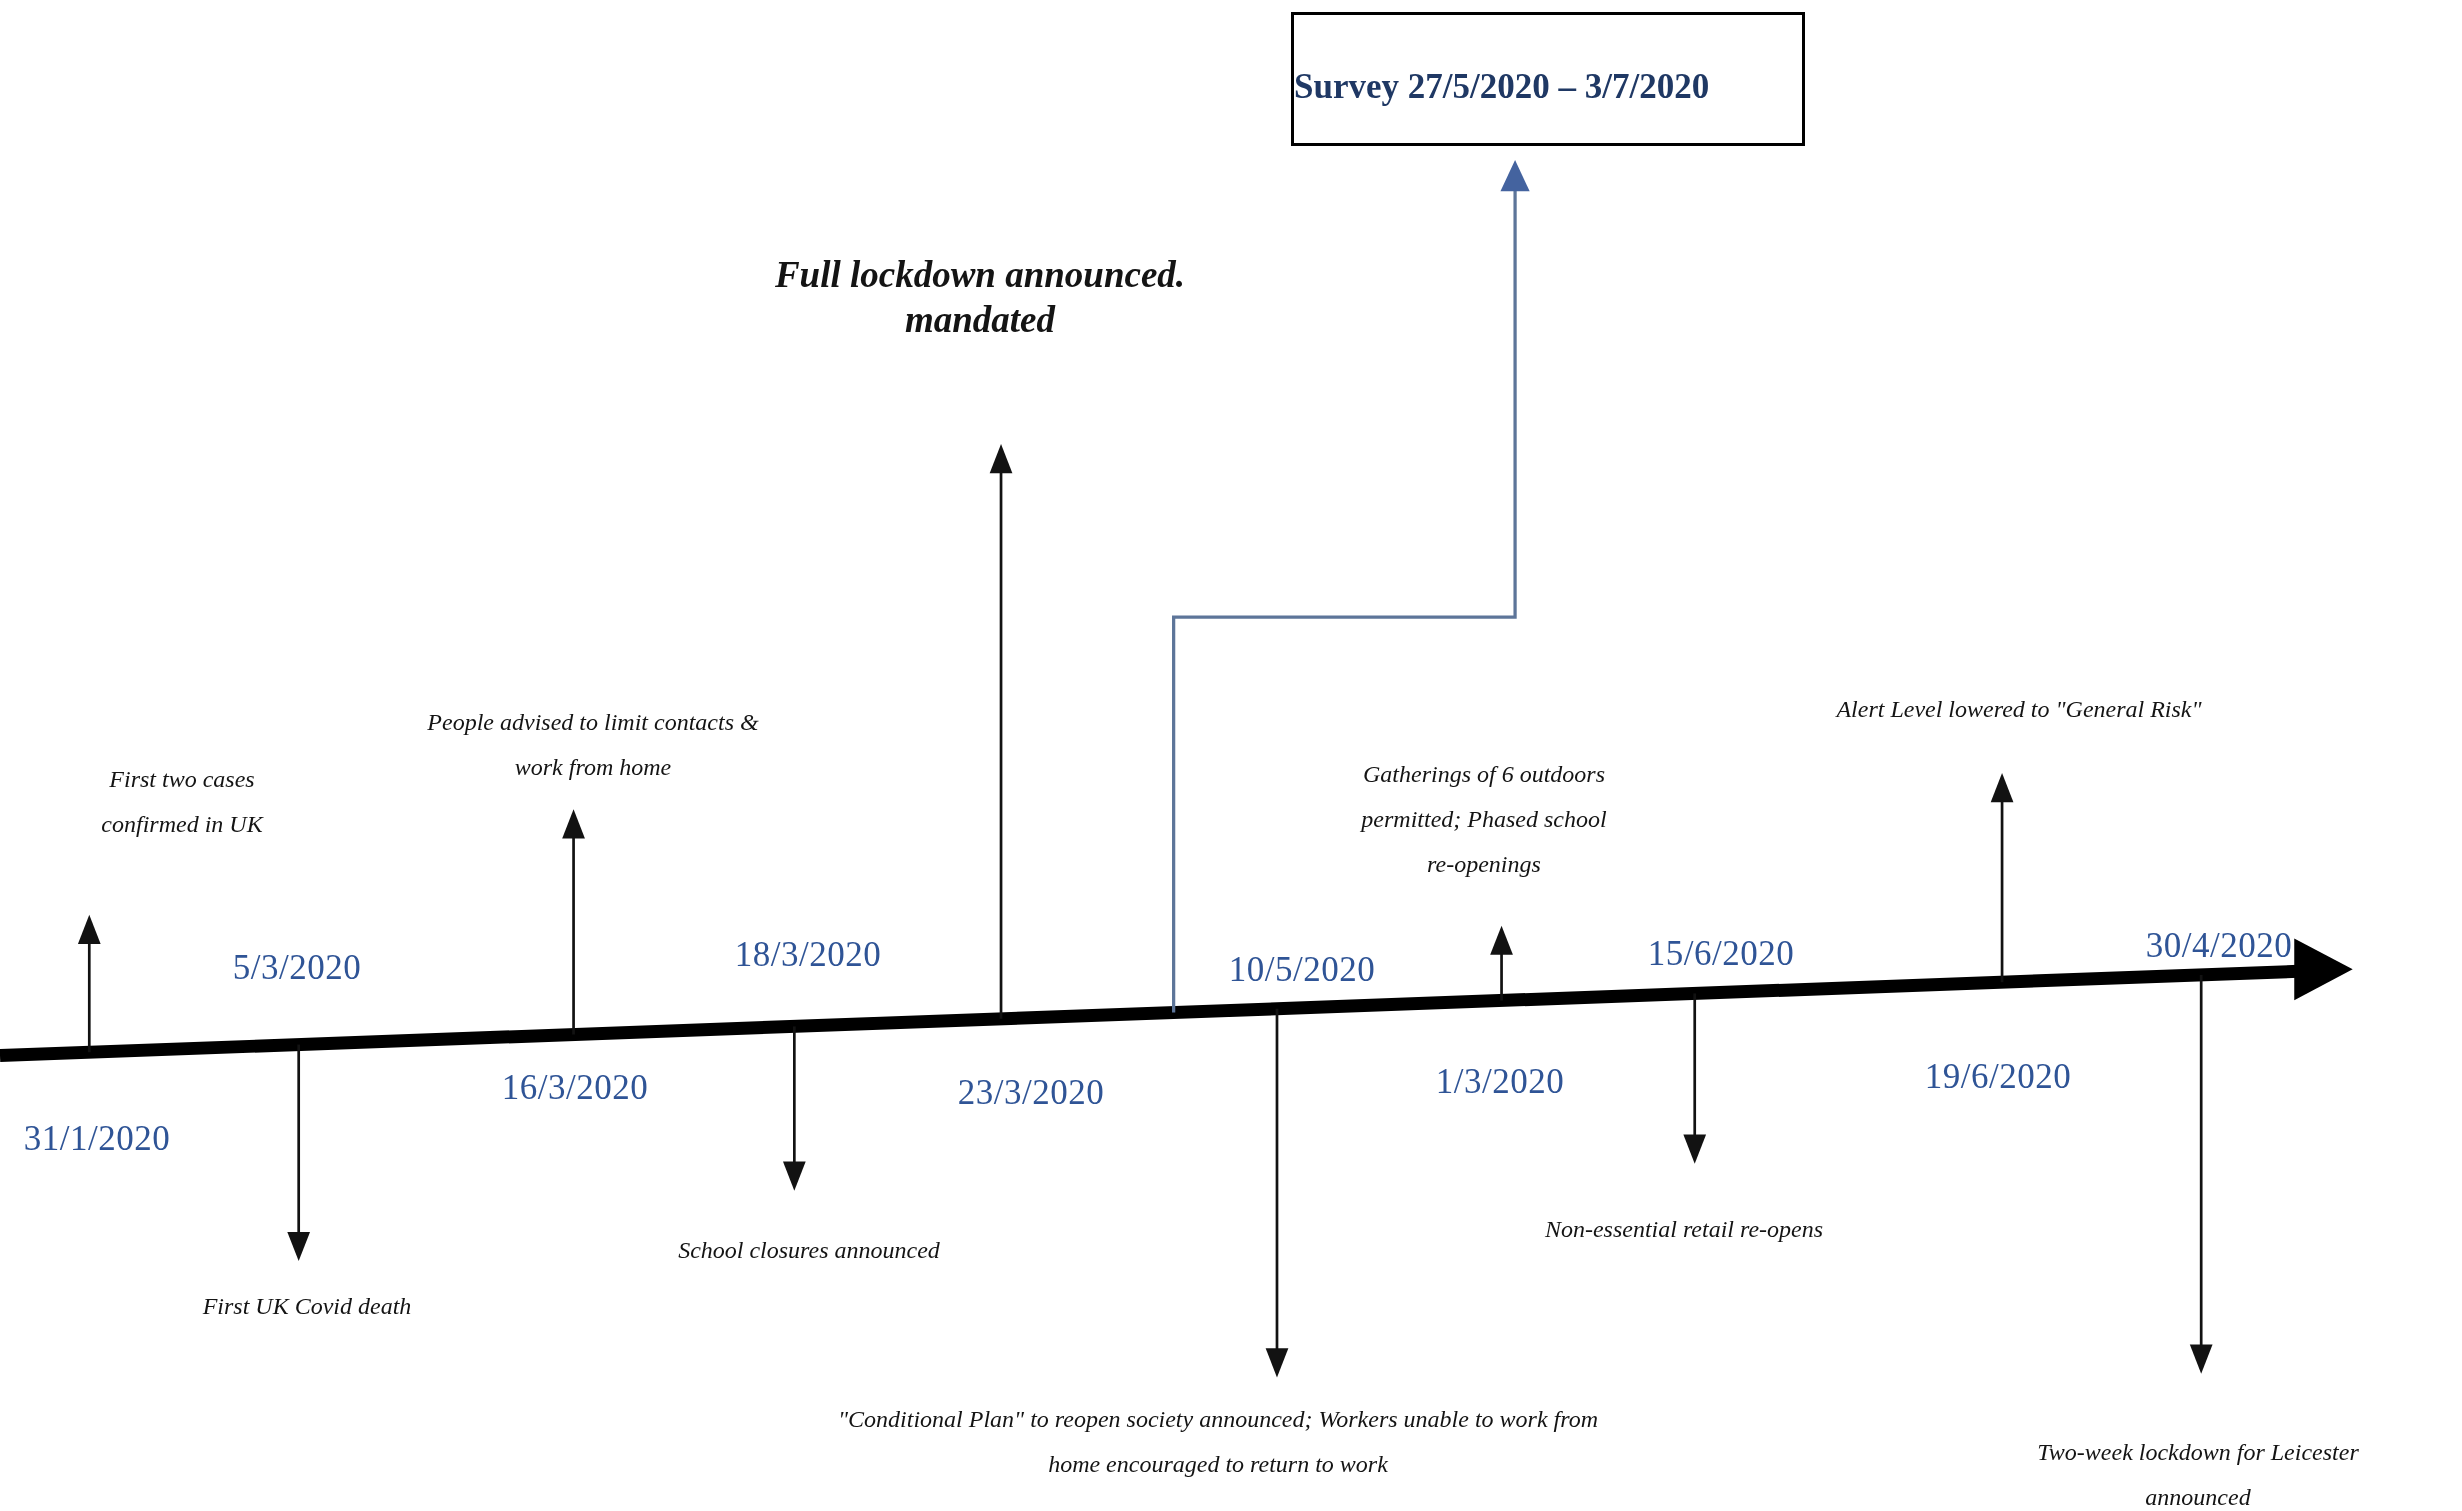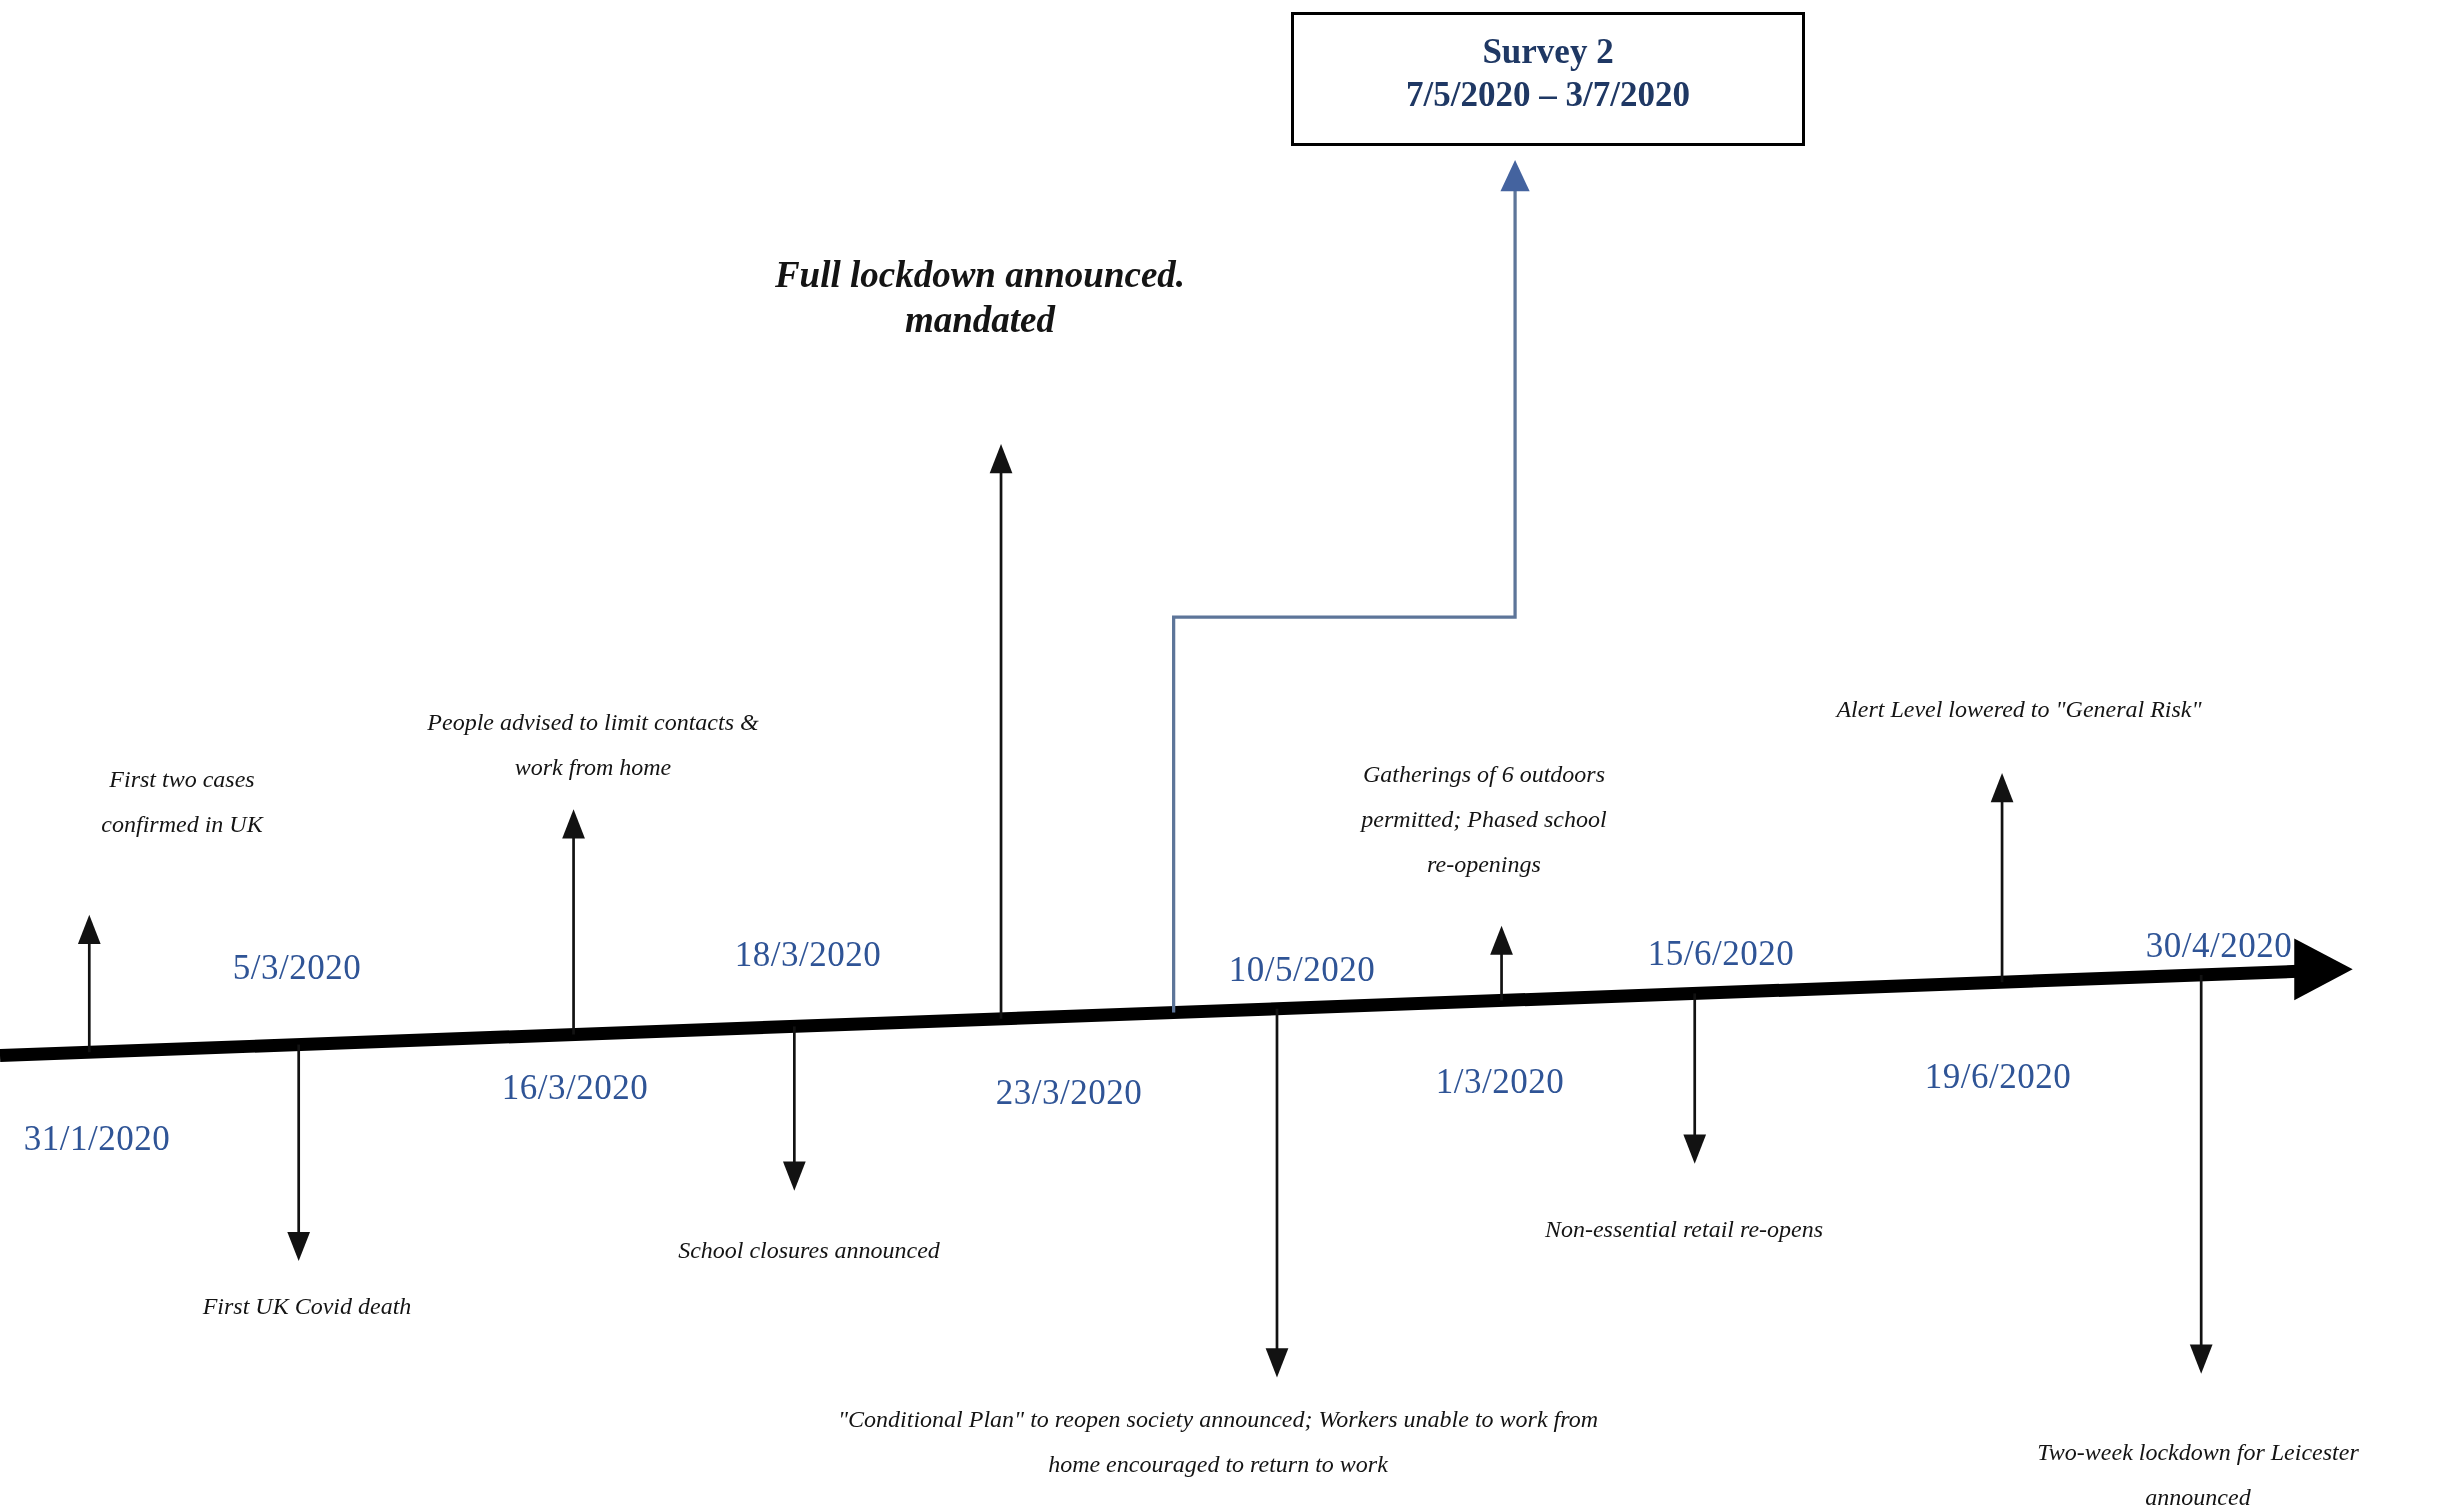--- a/index.html
+++ b/index.html
@@ -17,21 +17,21 @@
   .event-text{
     position:absolute;transform:translateX(-50%);
     font-style:italic;font-size:24px;color:#141414;
     text-align:center;white-space:nowrap;line-height:45px;
   }
   .event-text.bold{font-weight:bold;font-size:37px;}
   .event-line{display:block;height:45px;}
   #survey-box{
     position:absolute;box-sizing:border-box;
     border:3.8px solid #000000;background:#ffffff;
-    display:flex;flex-direction:column;align-items:center;
+    display:flex;flex-direction:row;align-items:center;
     padding-top:15px;
     font-weight:bold;color:#1F3864;font-size:35px;line-height:43px;
     text-align:center;white-space:nowrap;
   }
 </style>
 </head>
 <body>
 
 <div id="figure">
   <svg id="arrow-layer" width="2462" height="1512" viewBox="0 0 4550 2793">
@@ -73,21 +73,21 @@
       </div>
       <div class="date-label" style="left: 575px; top: 1088px;">16/3/2020</div>
       <div class="event-text" style="left: 593px; top: 700px;">
         <span class="event-line">People advised to limit contacts &amp;</span>
         <span class="event-line">work from home</span>
       </div>
       <div class="date-label" style="left: 808px; top: 955px;">18/3/2020</div>
       <div class="event-text" style="left: 809px; top: 1228px;">
         <span class="event-line">School closures announced</span>
       </div>
-      <div class="date-label" style="left: 1031px; top: 1093px; margin-left: 38px;">23/3/2020</div>
+      <div class="date-label" style="left: 1031px; top: 1093px;">23/3/2020</div>
       <div class="event-text bold" style="left: 980px; top: 252px;">
         <span class="event-line">Full lockdown announced.</span>
         <span class="event-line">mandated</span>
       </div>
       <div class="date-label" style="left: 1302px; top: 970px;">10/5/2020</div>
       <div class="event-text" style="left: 1218px; top: 1397px;">
         <span class="event-line">"Conditional Plan" to reopen society announced; Workers unable to work from</span>
         <span class="event-line">home encouraged to return to work</span>
       </div>
       <div class="date-label" style="left: 1500px; top: 1082px;">1/3/2020</div>

